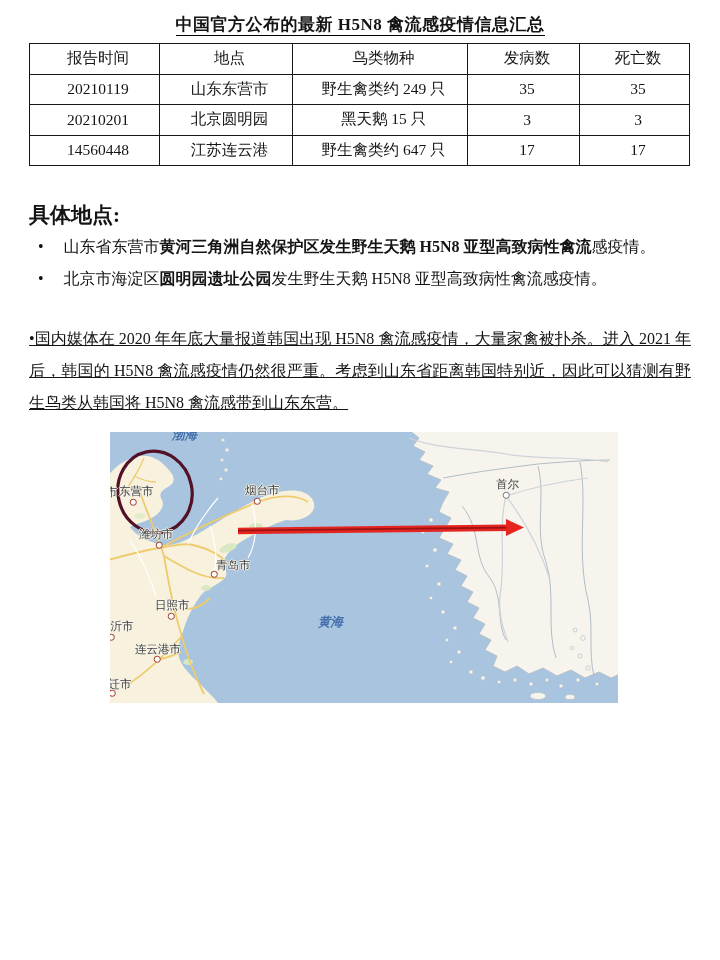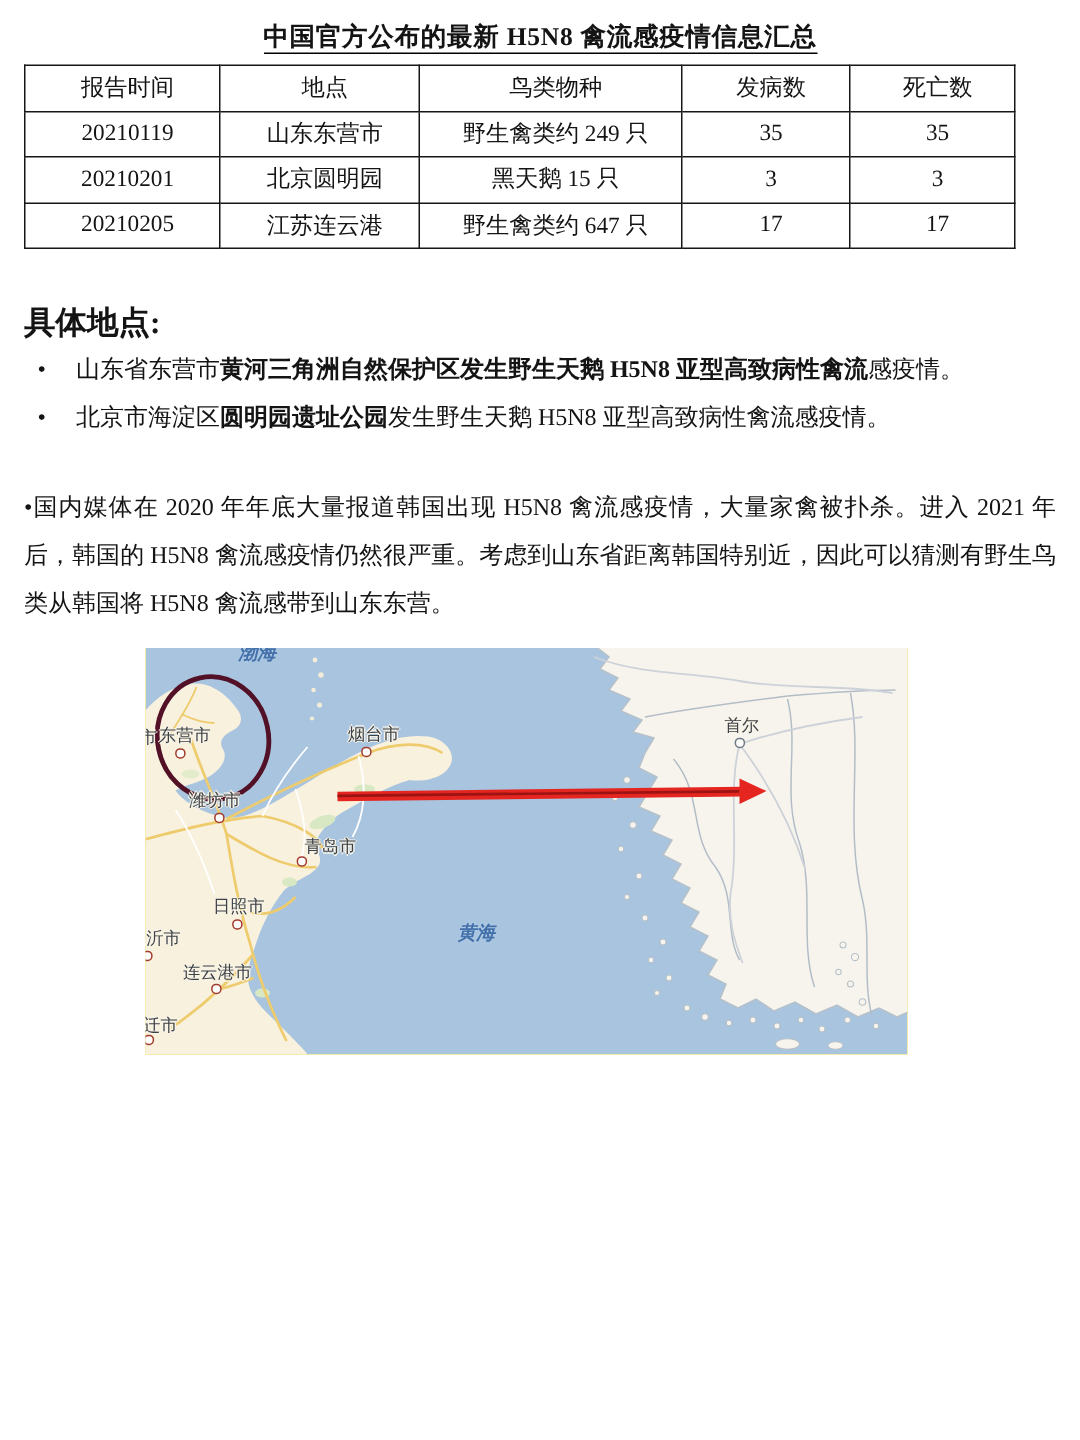--- a/index.html
+++ b/index.html
@@ -1,38 +1,38 @@
 <!DOCTYPE html>
 <html><head>
 <meta charset="utf-8">
 <style>
   html,body{margin:0;padding:0;background:#ffffff;}
   body{width:720px;height:960px;overflow:hidden;}
   .page{
     position:relative;width:720px;height:960px;box-sizing:border-box;
-    padding:0 16px;color:#141414;
+    padding:0 29px;color:#141414;
     font-family:"Liberation Serif","DejaVu Serif",serif;
   }
   .doc-title{text-align:center;font-size:17px;font-weight:bold;padding-top:13px;letter-spacing:.5px;}
   .doc-title span{border-bottom:1.6px solid #000;padding-bottom:1px;}
   table.report{border-collapse:collapse;table-layout:fixed;width:660px;margin-top:7px;font-size:15.5px;}
   table.report td,table.report th{
     border:1.8px solid #161616;height:29.5px;padding:0 2px 0 9px;
     text-align:center;font-weight:normal;vertical-align:middle;white-space:nowrap;overflow:hidden;
   }
   .sec-heading{font-size:21px;font-weight:bold;line-height:32px;margin:33px 0 0 0;}
   .bullet-item{margin:0;line-height:32px;font-size:16px;text-align:justify;}
   .bullet-mark{padding:0 20px 0 9px;}
   .em-place{font-weight:bold;}
-  .para{margin:0;line-height:32px;font-size:16px;text-align:justify;}
+  .para{margin:0;line-height:32px;font-size:16px;text-align:justify;text-decoration:underline;}
   .para-korea{margin-top:28px;}
   .para-timeline{margin-top:45px;}
   .map-wrap{
     position:relative;width:508px;height:271px;margin:13px 0 0 81px;
-    overflow:hidden;background:#fde047;
+    overflow:hidden;background:#e5e5e5;
   }
   .map-svg{position:absolute;left:0;top:0;}
   .map-city-label{
     position:absolute;font-family:"Liberation Sans","DejaVu Sans",sans-serif;
     font-size:11.5px;color:#3d4147;white-space:nowrap;line-height:13px;
     text-shadow:-1px 0 #f7f3e6,1px 0 #f7f3e6,0 -1px #f7f3e6,0 1px #f7f3e6;
   }
   .map-sea-label{
     position:absolute;font-family:"Liberation Sans","DejaVu Sans",sans-serif;
     font-size:12.5px;font-weight:bold;font-style:italic;color:#4471ab;
@@ -77,21 +77,21 @@
         <td>35</td>
       </tr>
       <tr>
         <td>20210201</td>
         <td>北京圆明园</td>
         <td>黑天鹅 15 只</td>
         <td>3</td>
         <td>3</td>
       </tr>
       <tr>
-        <td>20210205</td>
+        <td>14560448</td>
         <td>江苏连云港</td>
         <td>野生禽类约 647 只</td>
         <td>17</td>
         <td>17</td>
       </tr>
     </tbody>
   </table>
 
   <div class="sec-heading">具体地点:</div>
 

